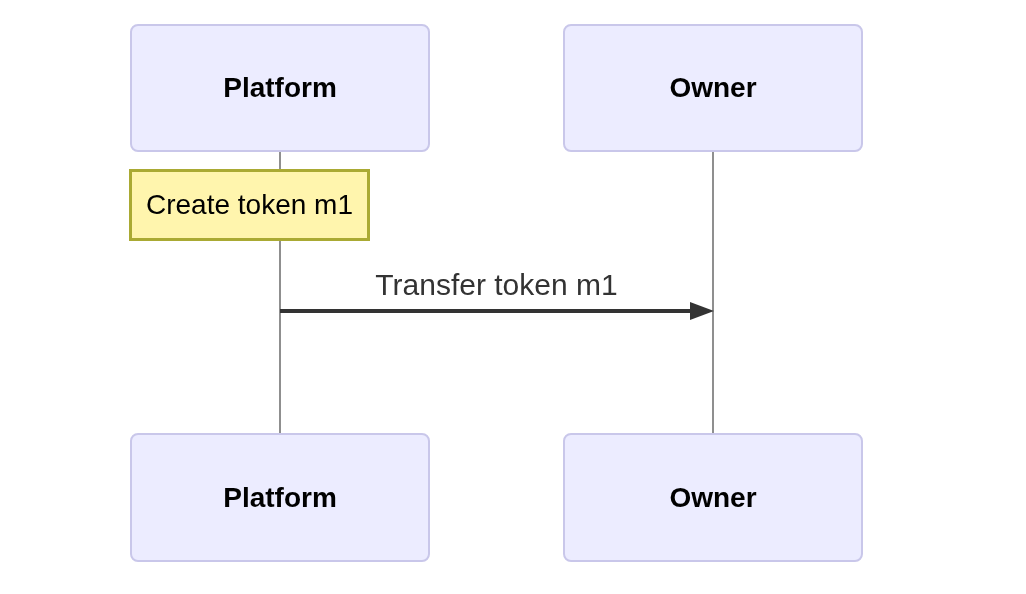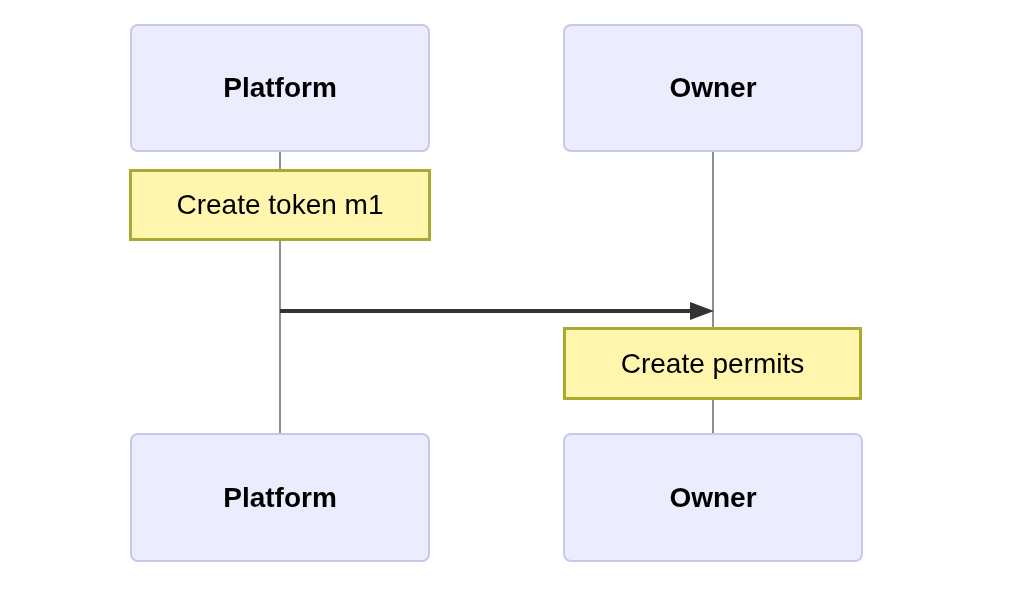--- a/index.html
+++ b/index.html
@@ -49,21 +49,21 @@
     box-sizing: border-box;
     background: var(--note-fill, #FFF5AD);
     border: 3px solid var(--note-border, #AAAA33);
     display: flex;
     align-items: center;
     justify-content: center;
     font-size: 28px;
     color: var(--text, #000000);
     z-index: 4;
   }
-  #note-create-token   { left: 129px; top: 169px; width: 302px; height: 72px; }
+  #note-create-token   { left: 129px; top: 169px; width: 241px; height: 72px; }
   #note-create-permits { left: 563px; top: 327px; width: 299px; height: 73px; }
 
   .message-label {
     position: absolute;
     left: 280px;
     top: 268px;
     width: 433px;
     text-align: center;
     font-size: 30px;
     color: var(--arrow, #333333);
@@ -91,36 +91,34 @@
   }
 </style>
 </head>
 <body>
 
 <div id="canvas">
 
   <div class="lifeline" id="lifeline-platform"></div>
   <div class="lifeline" id="lifeline-owner"></div>
 
+  <div class="message-label">Transfer token m1</div>
   <div class="message-line"></div>
   <div class="message-arrowhead"></div>
 
   <div class="actor-box" id="actor-top-platform">
     <span>Platform</span>
   </div>
   <div class="actor-box" id="actor-top-owner">
     <span>Owner</span>
   </div>
 
   <div class="note-box" id="note-create-token">
     <span>Create token m1</span>
   </div>
-  <div class="note-box" id="note-create-permits">
-    <span>Create permits</span>
-  </div>
 
   <div class="actor-box" id="actor-bottom-platform">
     <span>Platform</span>
   </div>
   <div class="actor-box" id="actor-bottom-owner">
     <span>Owner</span>
   </div>
 
 </div>
 

